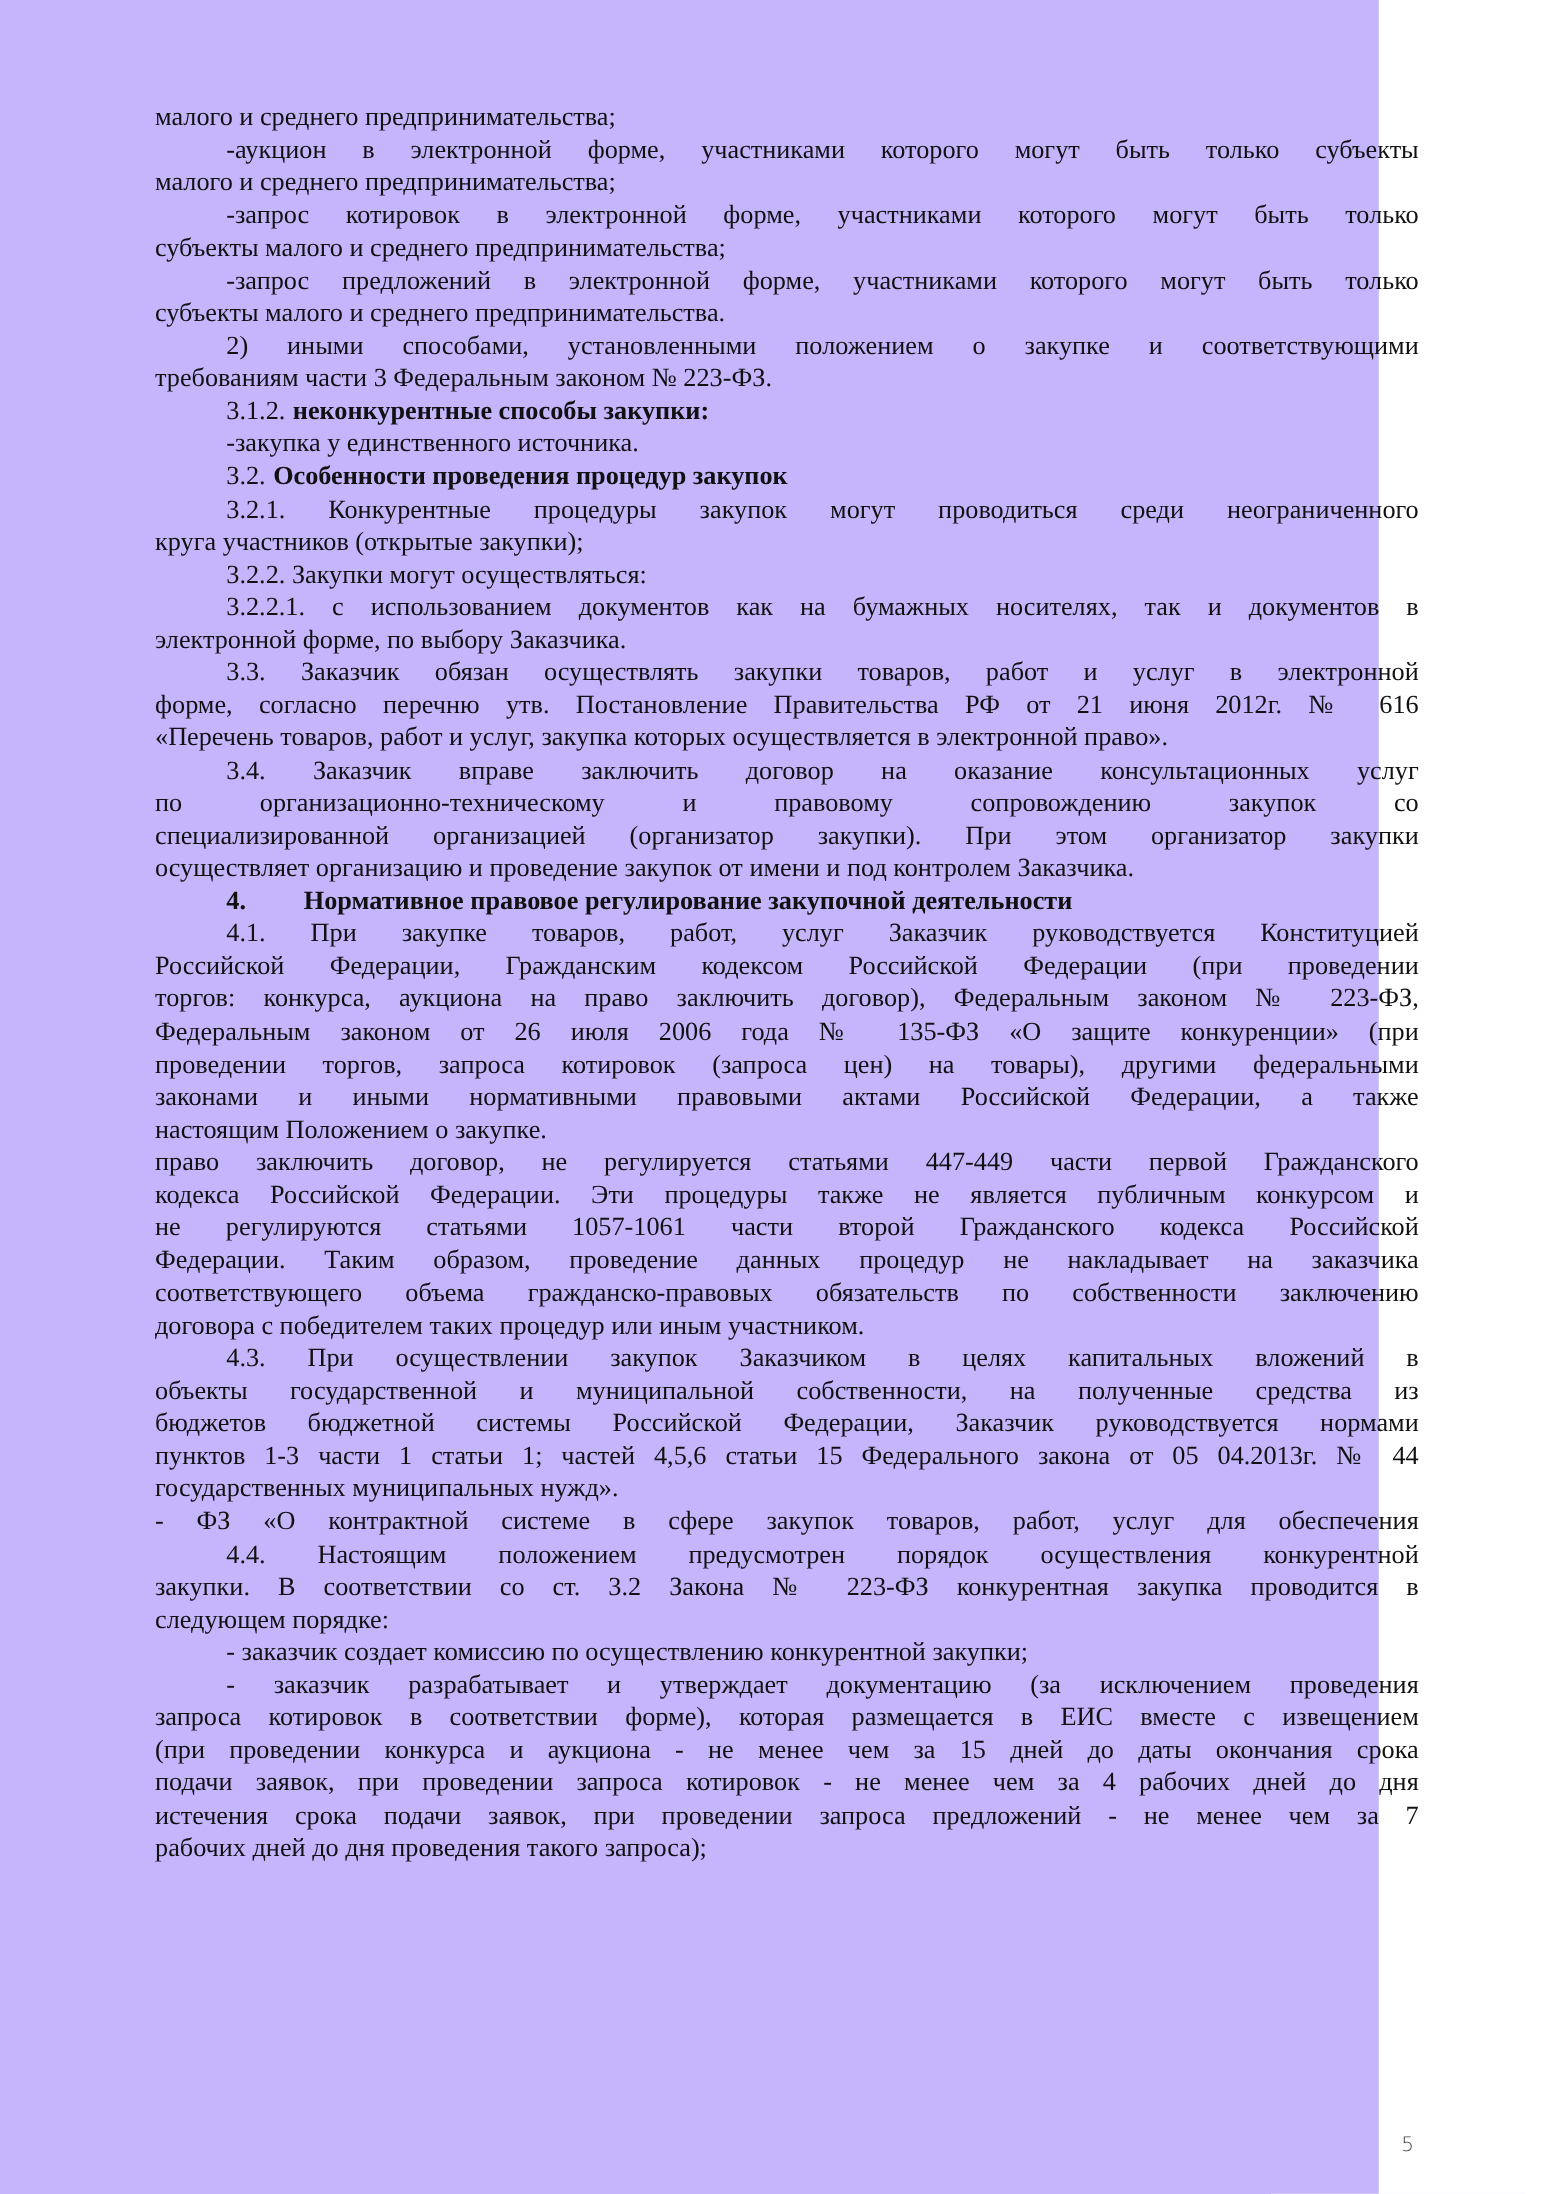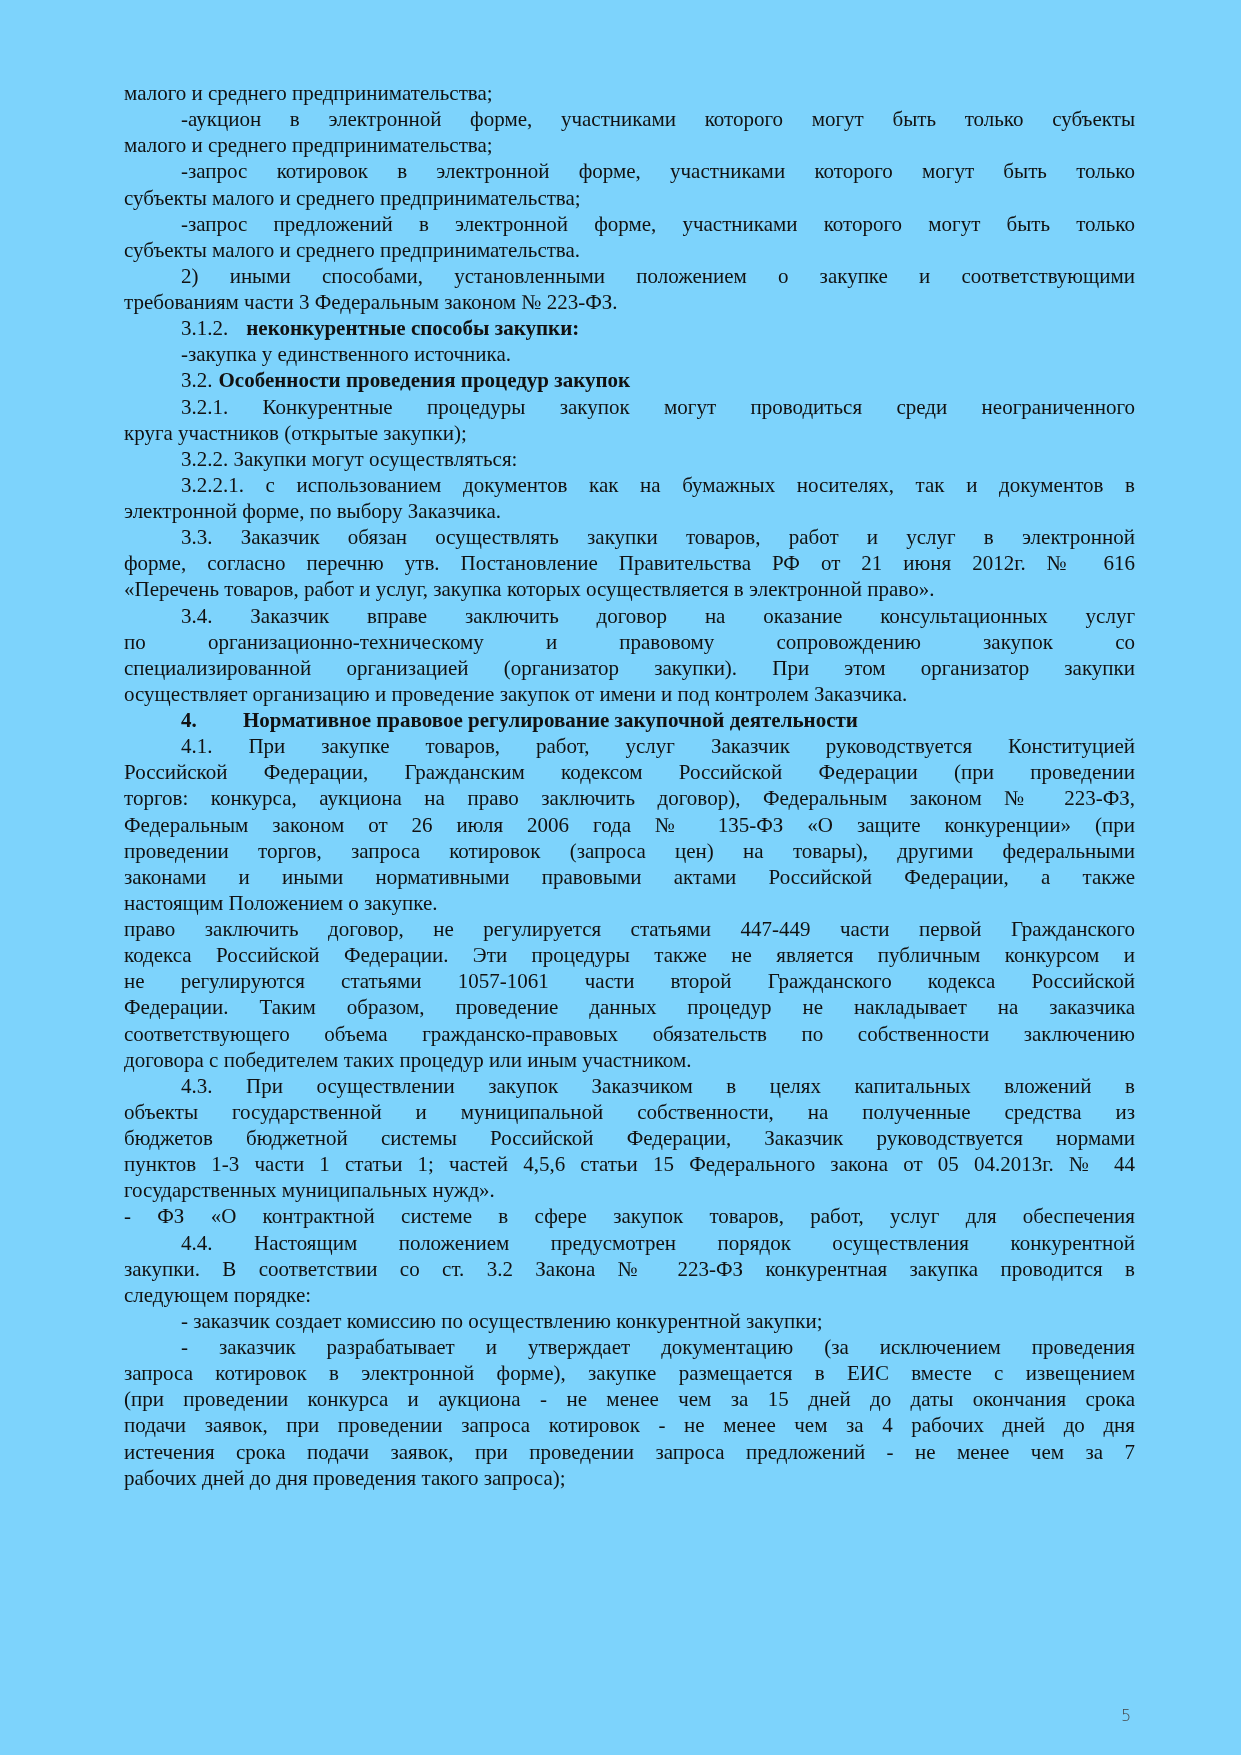--- a/index.html
+++ b/index.html
@@ -1,18 +1,18 @@
 <!DOCTYPE html>
 <html><head>
   <meta charset="utf-8">
   <style>
     html, body { margin: 0; padding: 0; background: #ffffff; }
     body { width: 1241px; height: 1755px; position: relative; overflow: hidden; }
     .page {
-      position: absolute; left: 0; top: 0; width: 1241px; height: 1755px; background: #7dd3fc;
+      position: absolute; left: 0; top: 0; width: 1103px; height: 1755px; background: #c4b5fd;
     }
     .text-block {
       position: absolute; left: 124px; top: 80px; width: 1011px;
       font-family: "Liberation Serif", "DejaVu Serif", serif;
       font-size: 21px; line-height: 26.13px; color: #111;
     }
     .line { display: block; white-space: nowrap; height: 26.13px; overflow: visible; }
     .line.j { text-align: justify; text-align-last: justify; white-space: normal; }
     .line.ind { padding-left: 57px; }
     .b { font-weight: bold; }
@@ -41,21 +41,21 @@
       </div>
       <div>
         <span class="line j ind">-запрос предложений в электронной форме, участниками которого могут быть только</span>
         <span class="line">субъекты малого и среднего предпринимательства.</span>
       </div>
       <div>
         <span class="line j ind">2) иными способами, установленными положением о закупке и соответствующими</span>
         <span class="line">требованиям части 3 Федеральным законом № 223-ФЗ.</span>
       </div>
       <div>
-        <span class="line ind"><span class="tab-num" style="margin-right: 18px;">3.1.2.</span><span class="b">неконкурентные способы закупки:</span></span>
+        <span class="line ind"><span class="tab-num" style="margin-right: 6px;">3.1.2.</span><span class="b">неконкурентные способы закупки:</span></span>
       </div>
       <div>
         <span class="line ind">-закупка у единственного источника.</span>
       </div>
       <div>
         <span class="line ind"><span class="tab-num" style="margin-right: 6px;">3.2.</span><span class="b">Особенности проведения процедур закупок</span></span>
       </div>
       <div>
         <span class="line j ind">3.2.1. Конкурентные процедуры закупок могут проводиться среди неограниченного</span>
         <span class="line">круга участников (открытые закупки);</span>
@@ -109,21 +109,21 @@
       <div>
         <span class="line j ind">4.4. Настоящим положением предусмотрен порядок осуществления конкурентной</span>
         <span class="line j">закупки. В соответствии со ст. 3.2 Закона № 223-ФЗ конкурентная закупка проводится в</span>
         <span class="line">следующем порядке:</span>
       </div>
       <div>
         <span class="line ind">- заказчик создает комиссию по осуществлению конкурентной закупки;</span>
       </div>
       <div>
         <span class="line j ind">- заказчик разрабатывает и утверждает документацию (за исключением проведения</span>
-        <span class="line j">запроса котировок в электронной форме), закупке размещается в ЕИС вместе с извещением</span>
+        <span class="line j">запроса котировок в соответствии форме), которая размещается в ЕИС вместе с извещением</span>
         <span class="line j">(при проведении конкурса и аукциона - не менее чем за 15 дней до даты окончания срока</span>
         <span class="line j">подачи заявок, при проведении запроса котировок - не менее чем за 4 рабочих дней до дня</span>
         <span class="line j">истечения срока подачи заявок, при проведении запроса предложений - не менее чем за 7</span>
         <span class="line">рабочих дней до дня проведения такого запроса);</span>
       </div>
     </div>
   <div class="page-number">5</div>
 </div>
 
 </body></html>

